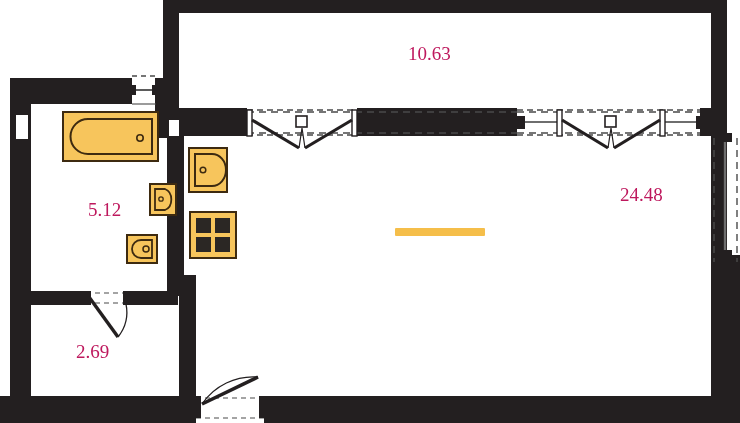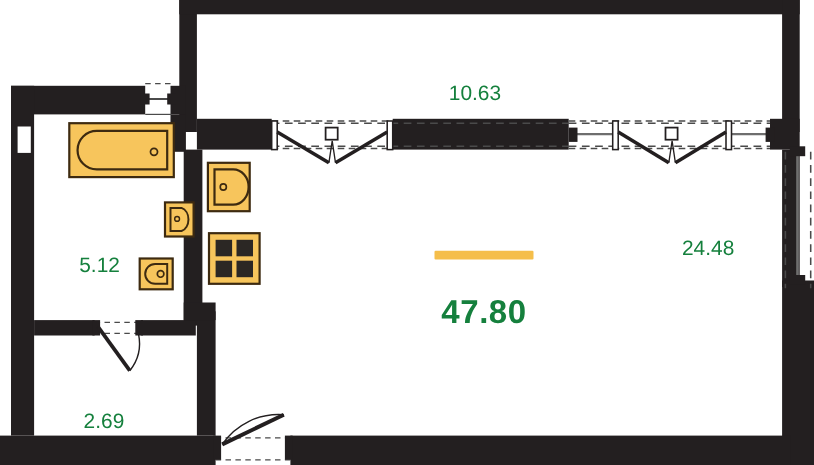--- a/index.html
+++ b/index.html
@@ -16,25 +16,24 @@
   }
   #floorplan {
     position: absolute;
     left: 0;
     top: 0;
     width: 740px;
     height: 423px;
   }
   .area-label {
     position: absolute;
-    font-family: Liberation Sans, sans-serif;
-    color: #15803d;
+    font-family: Liberation Serif, serif;
+    color: #be185d;
     white-space: nowrap;
     user-select: none;
-    margin-top: 32px;
   }
   .area-label.small {
     font-size: 19px;
     font-weight: 400;
   }
   .area-label.main {
     font-size: 30px;
     font-weight: 700;
     letter-spacing: 0.5px;
   }
@@ -199,20 +198,19 @@
       <rect x="196" y="237" width="15" height="15" fill="#2b2724"></rect>
       <rect x="215" y="237" width="15" height="15" fill="#2b2724"></rect>
     </g>
   </g>
 </svg>
 
 <div class="area-label small" style="left:408px; top:43px;">10.63</div>
 
 <div class="area-label small" style="left:620px; top:184px;">24.48</div>
 
-<div class="area-label small" style="left:72px; top:199px;">5.12</div>
+<div class="area-label small" style="left:88px; top:199px;">5.12</div>
 
 <div class="area-label small" style="left:76px; top:341px;">2.69</div>
 
 <div class="main-label-wrap">
   <div class="main-bar"></div>
-  <div class="area-label main" style="position:static;">47.80</div>
 </div>
 
 </body></html>

